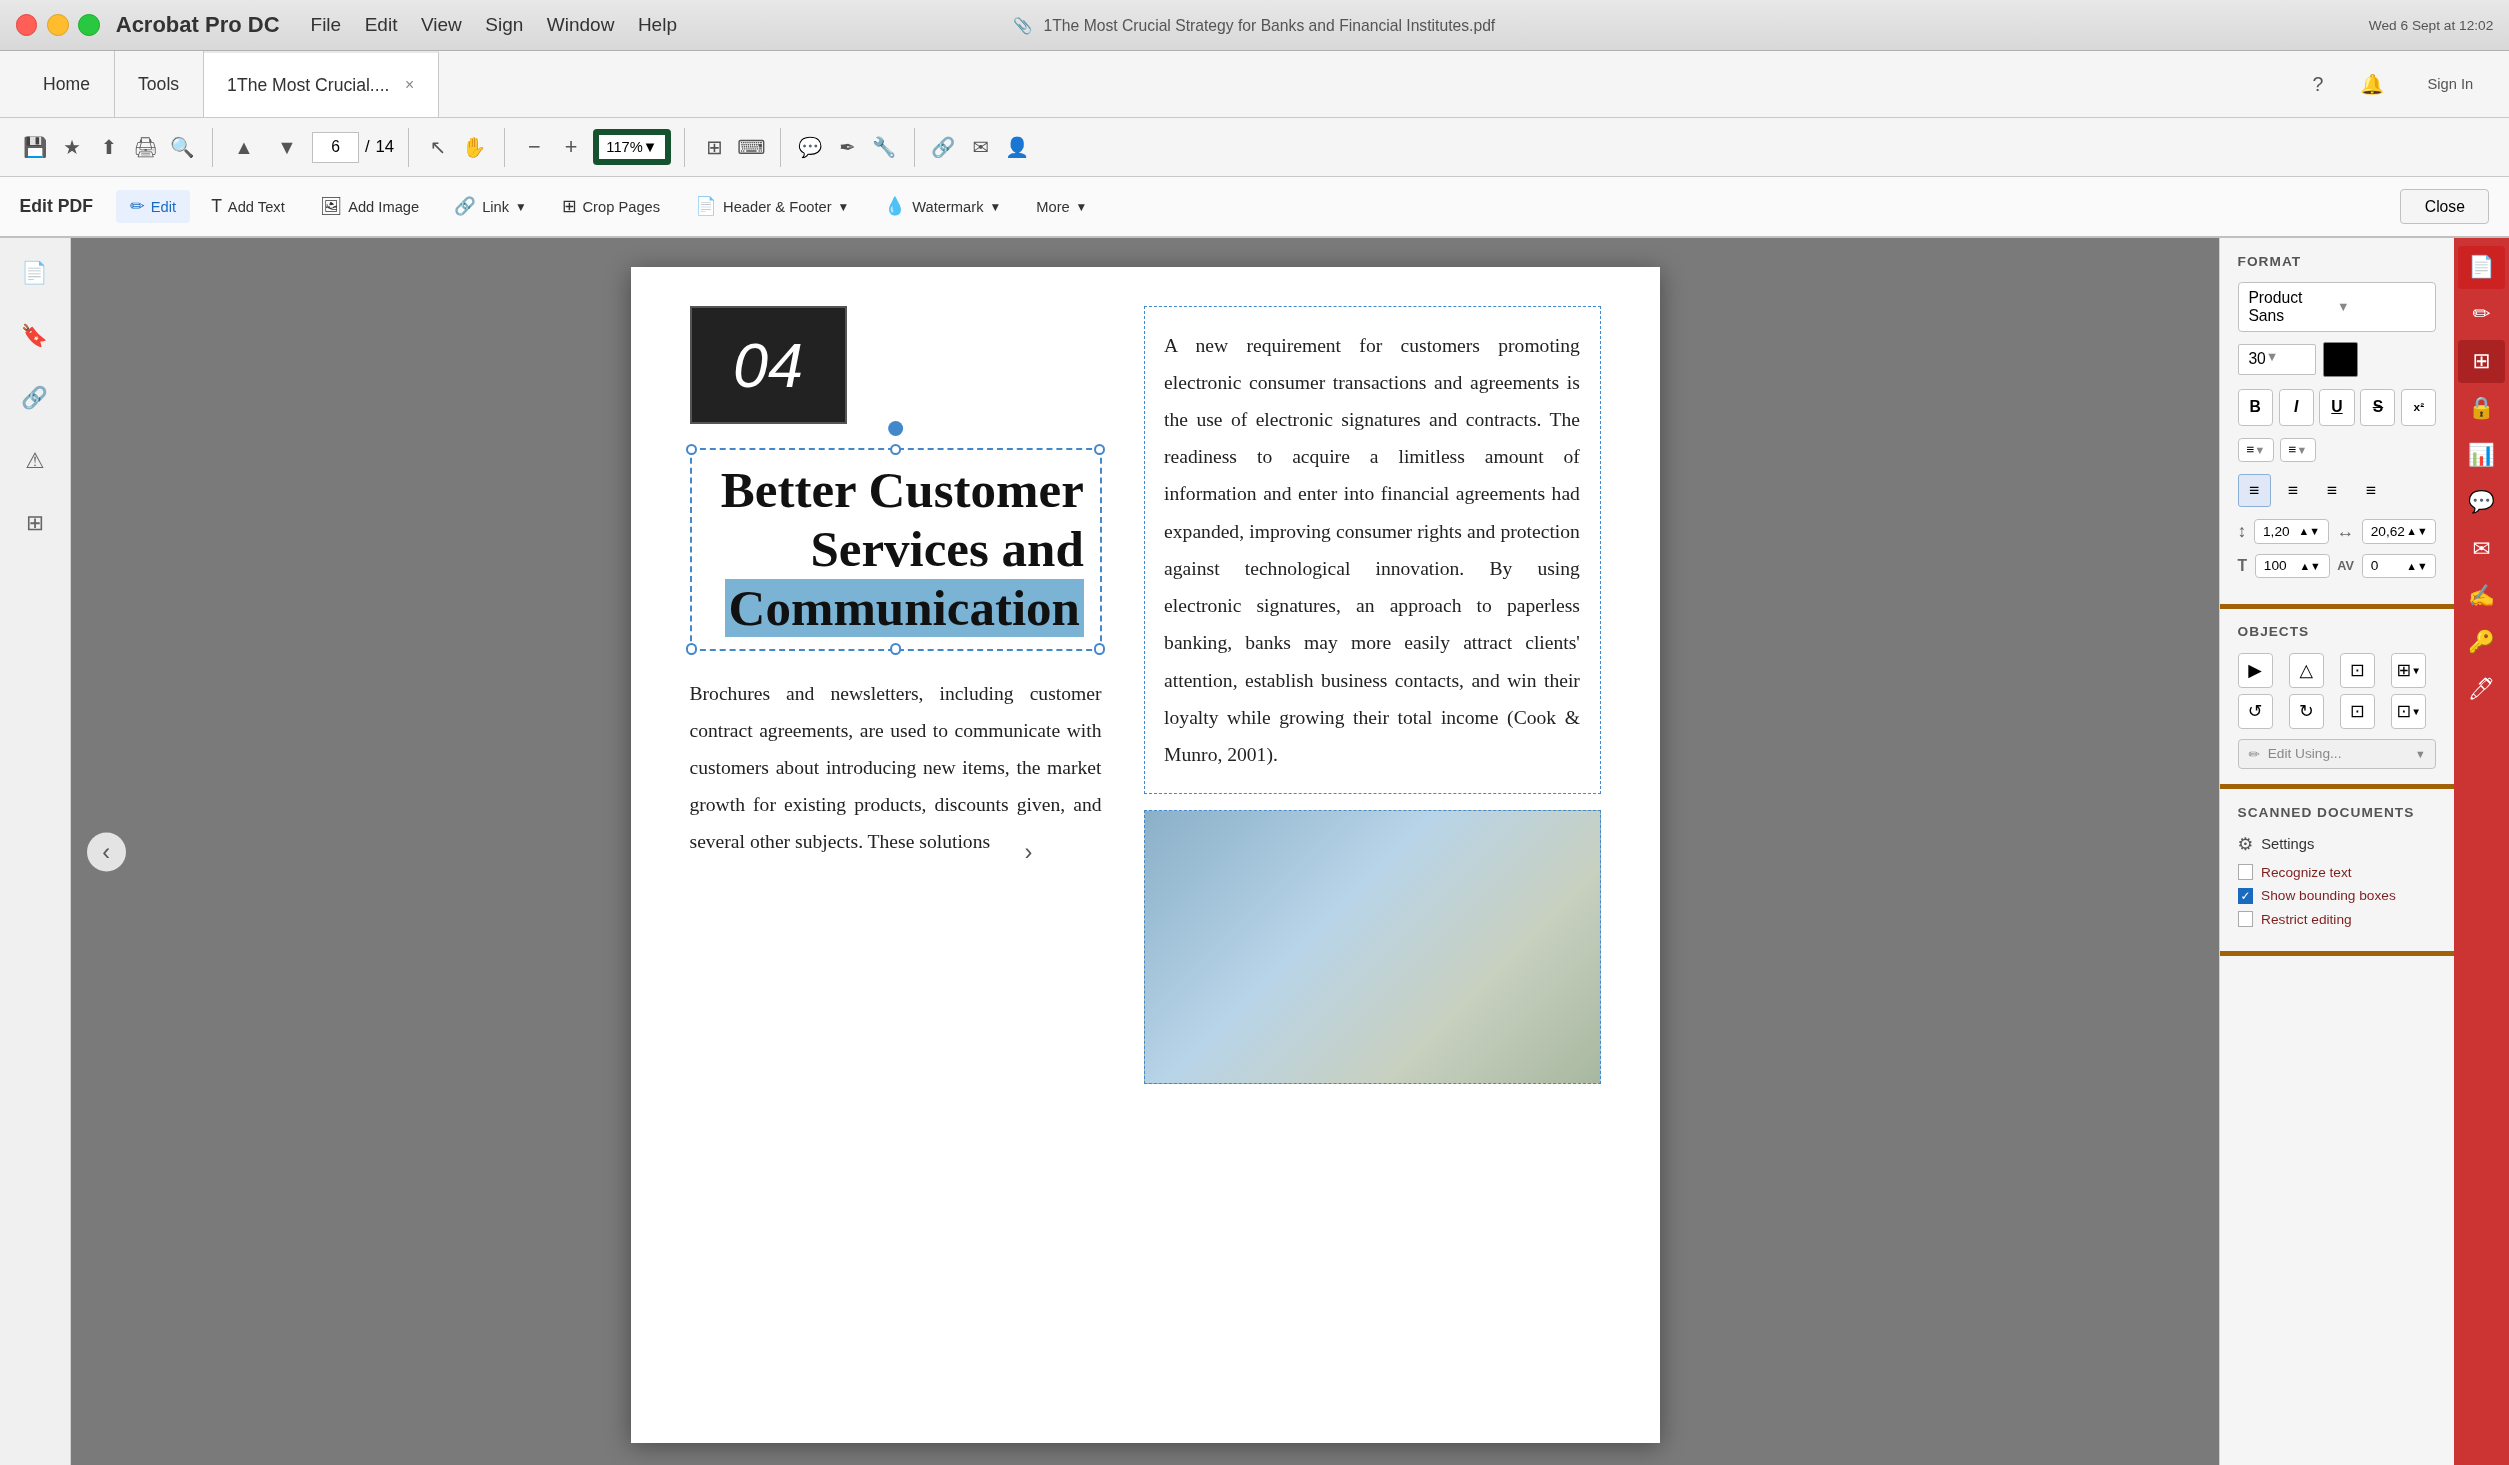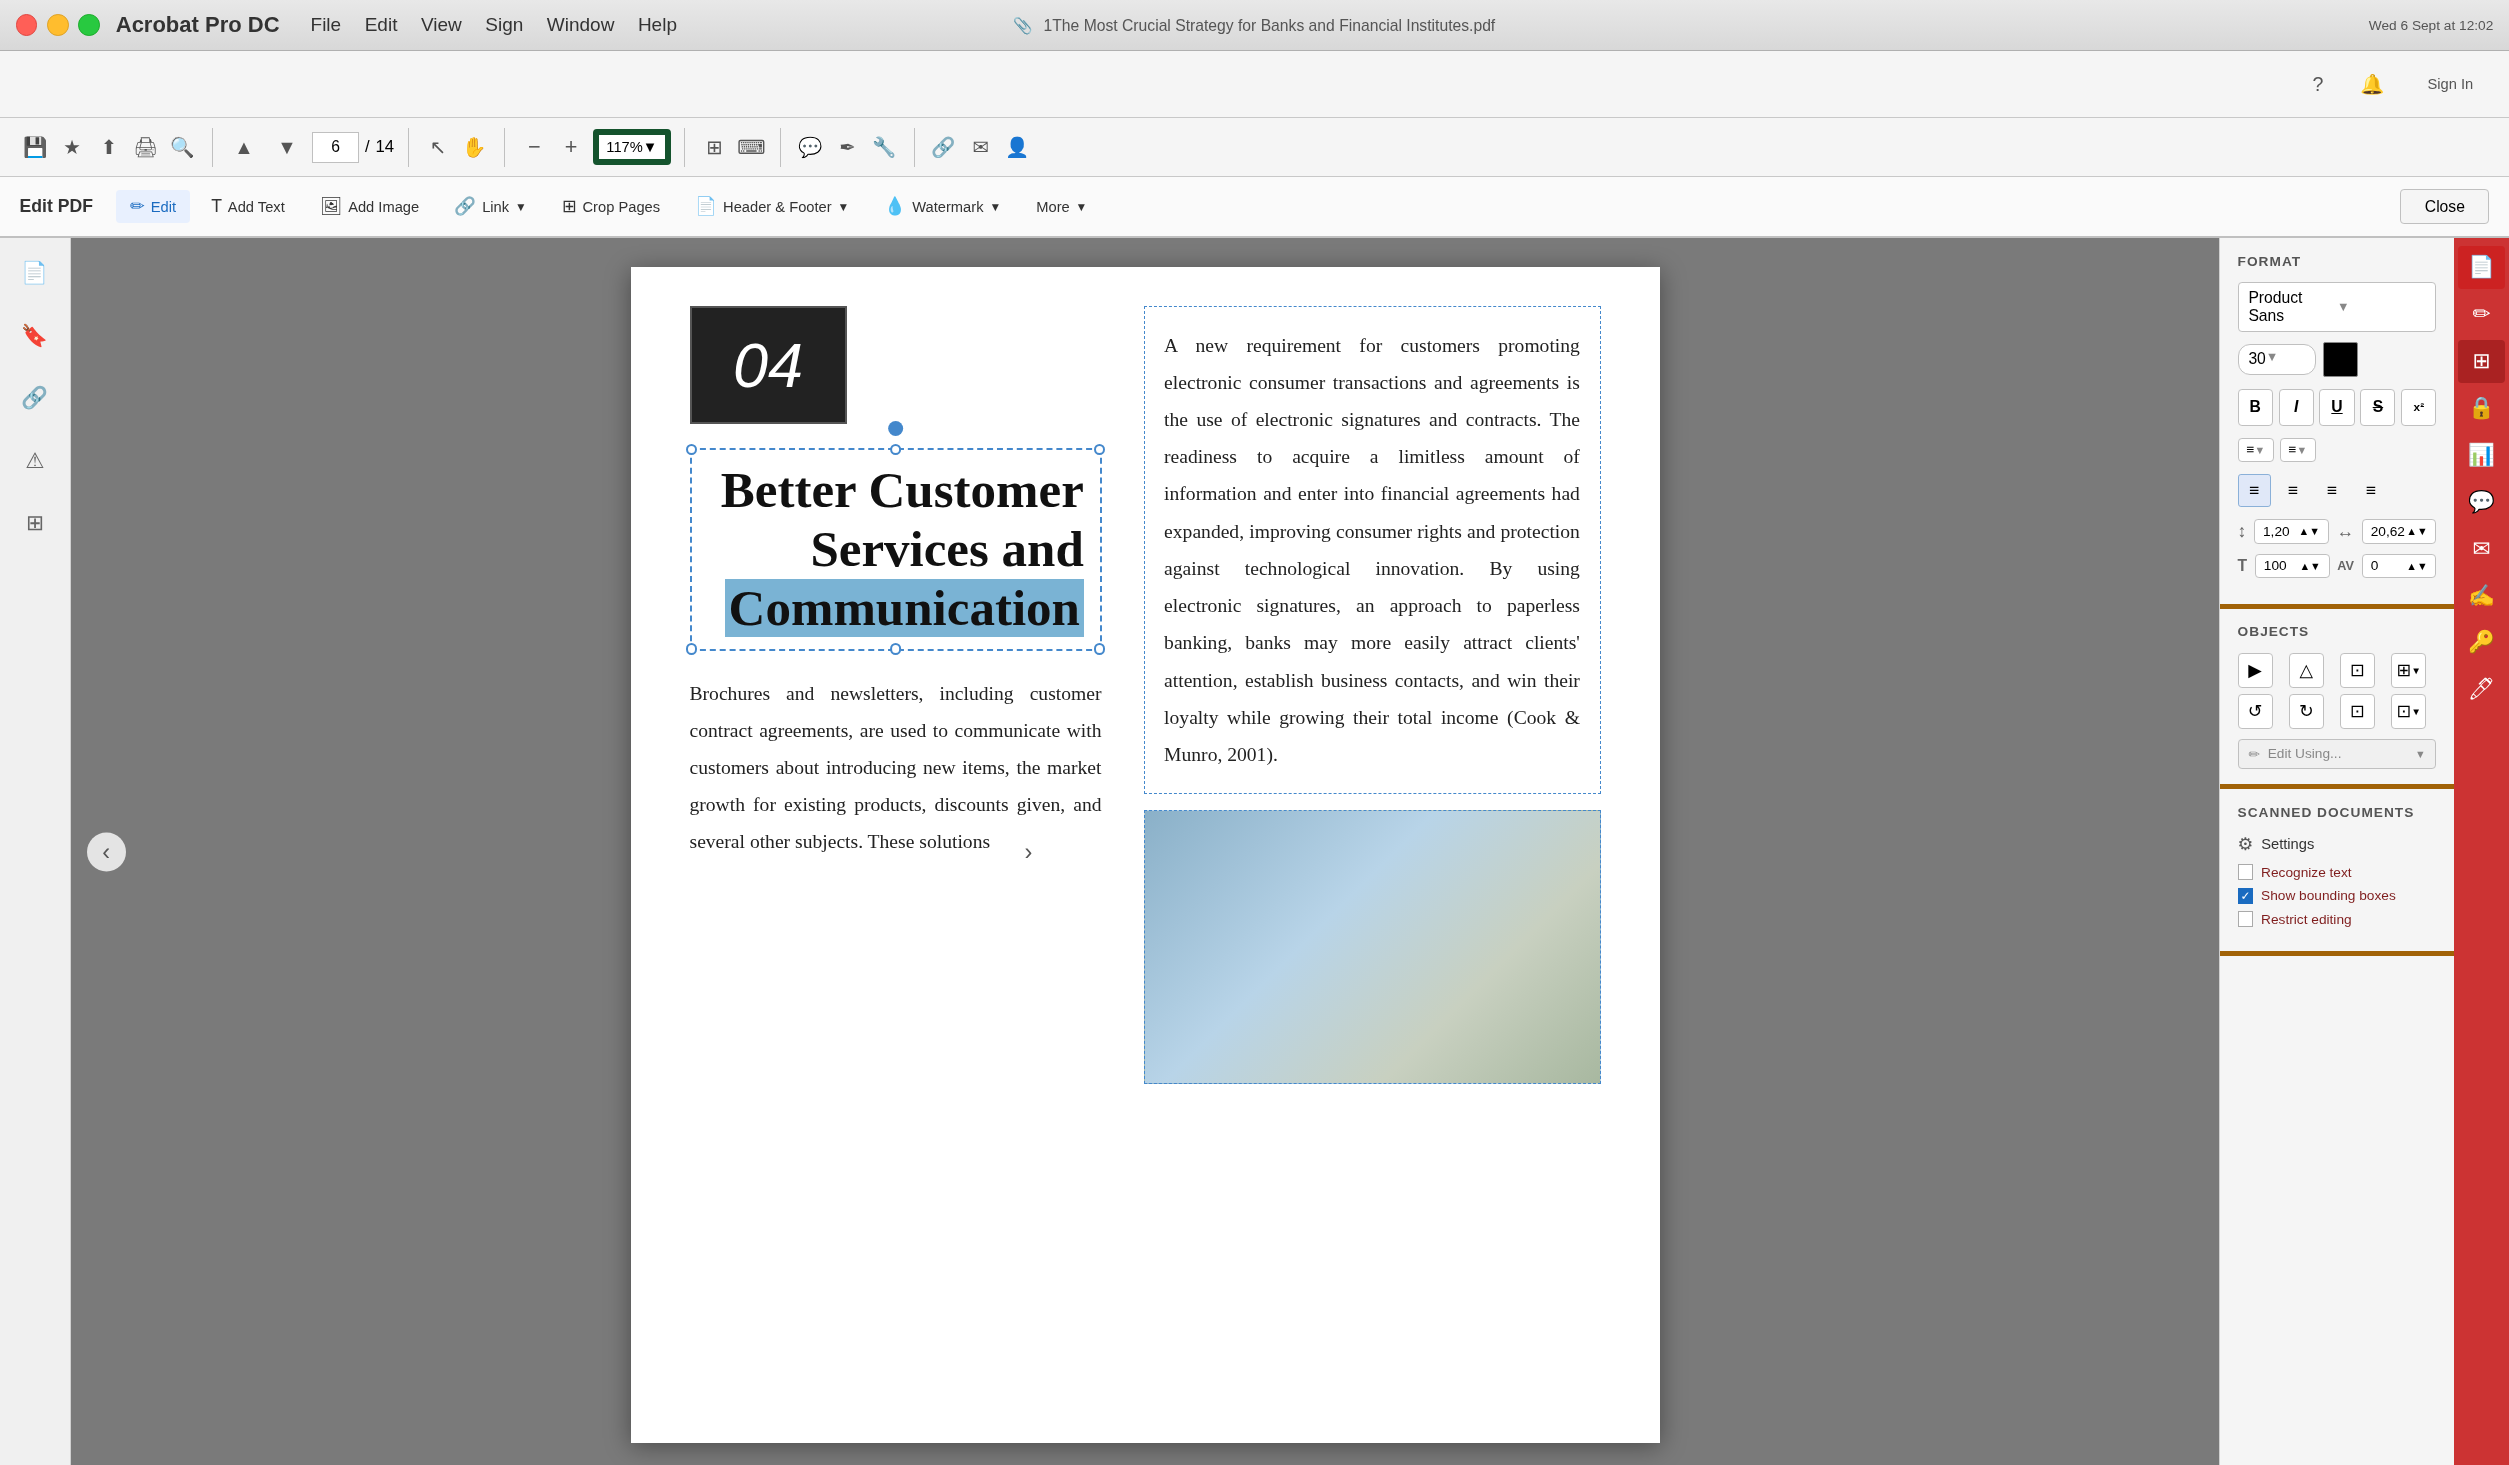--- a/index.html
+++ b/index.html
@@ -314,21 +314,21 @@
     .font-dropdown span { flex: 1; }
     .dropdown-arrow { font-size: 12.7px; color: #888; }
 
     .size-color-row { display: flex; align-items: center; gap: 7.8px; margin-bottom: 11.8px; }
     .size-dropdown {
       display: flex;
       align-items: flex-start;
       border: 1px solid #c0c0c0;
       background: white;
       padding: 5.9px 9.8px;
-      border-radius: 12px;
+      border-radius: 2px;
       cursor: pointer;
       font-size: 15.7px;
       min-width: 78px;
     }
     .color-box { width: 35px; height: 35px; background: #000; border: 1px solid #888; cursor: pointer; border-radius: 2px; }
 
     .style-row { display: flex; gap: 5.9px; margin-bottom: 11.8px; }
     .style-btn {
       width: 37px; height: 37px;
       border: 1px solid #c0c0c0;
@@ -452,20 +452,32 @@
     <span>1The Most Crucial Strategy for Banks and Financial Institutes.pdf</span>
   </div>
   <div class="mac-titlebar-right">
     <span>Wed 6 Sept at  12:02</span>
   </div>
 </div>
 
 <div class="app-body">
 
   <div class="top-toolbar">
+    <div class="toolbar-tabs">
+      <div class="tab-home">
+        <span>Home</span>
+      </div>
+      <div class="tab-tools">
+        <span>Tools</span>
+      </div>
+      <div class="tab-document">
+        <span>1The Most Crucial....</span>
+        <span class="tab-close">×</span>
+      </div>
+    </div>
     <div class="toolbar-right">
       <div class="toolbar-icon-btn">?</div>
       <div class="toolbar-icon-btn">🔔</div>
       <div class="toolbar-icon-btn" style="font-size:14.7px; min-width:78px;">
         <span>Sign In</span>
       </div>
     </div>
   </div>
 
   <div class="tools-toolbar">

